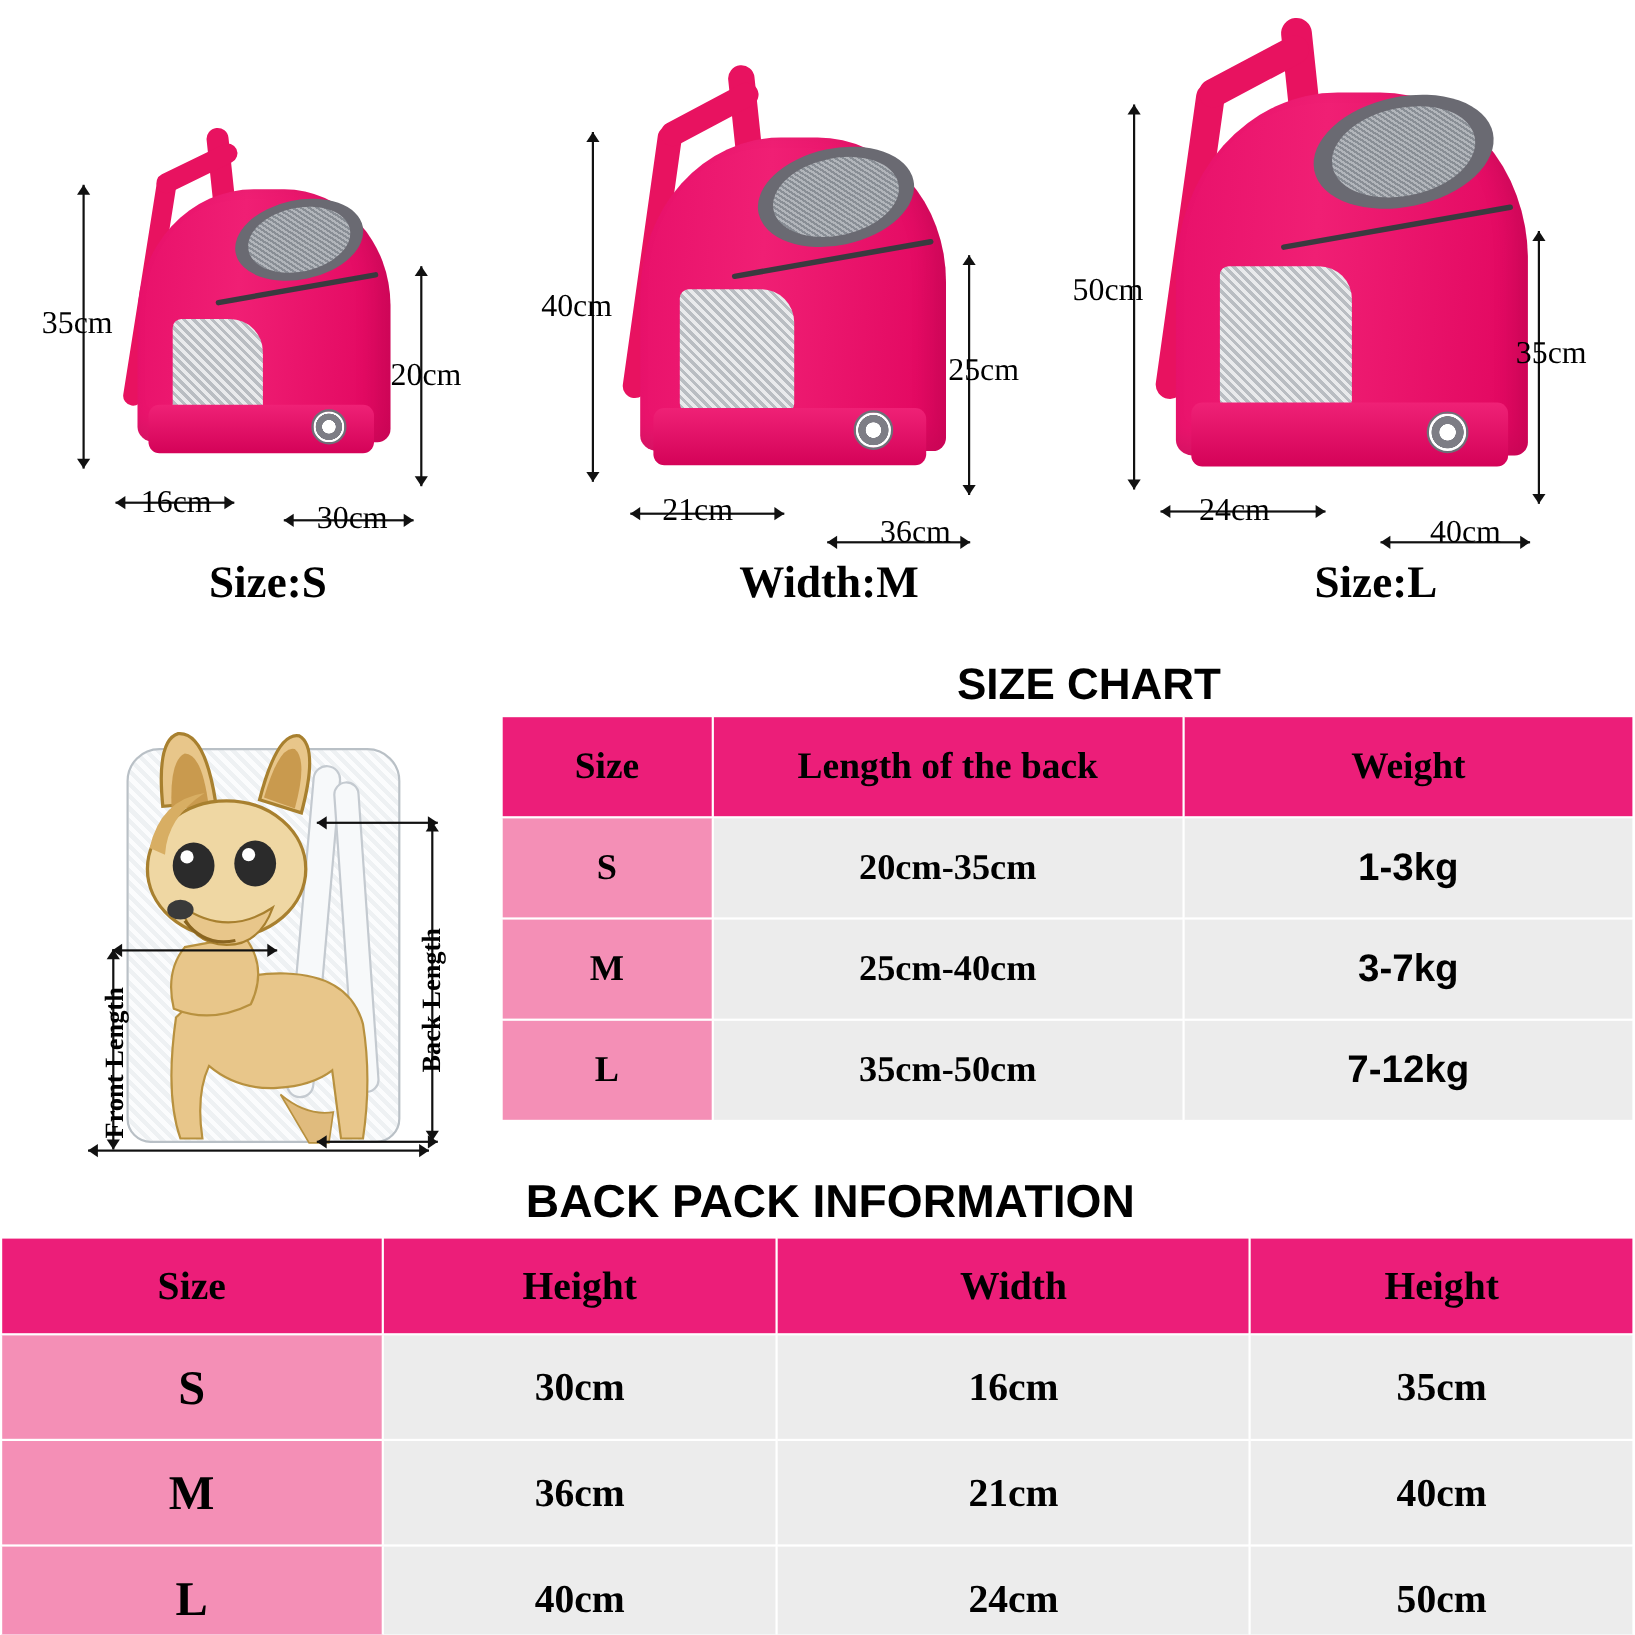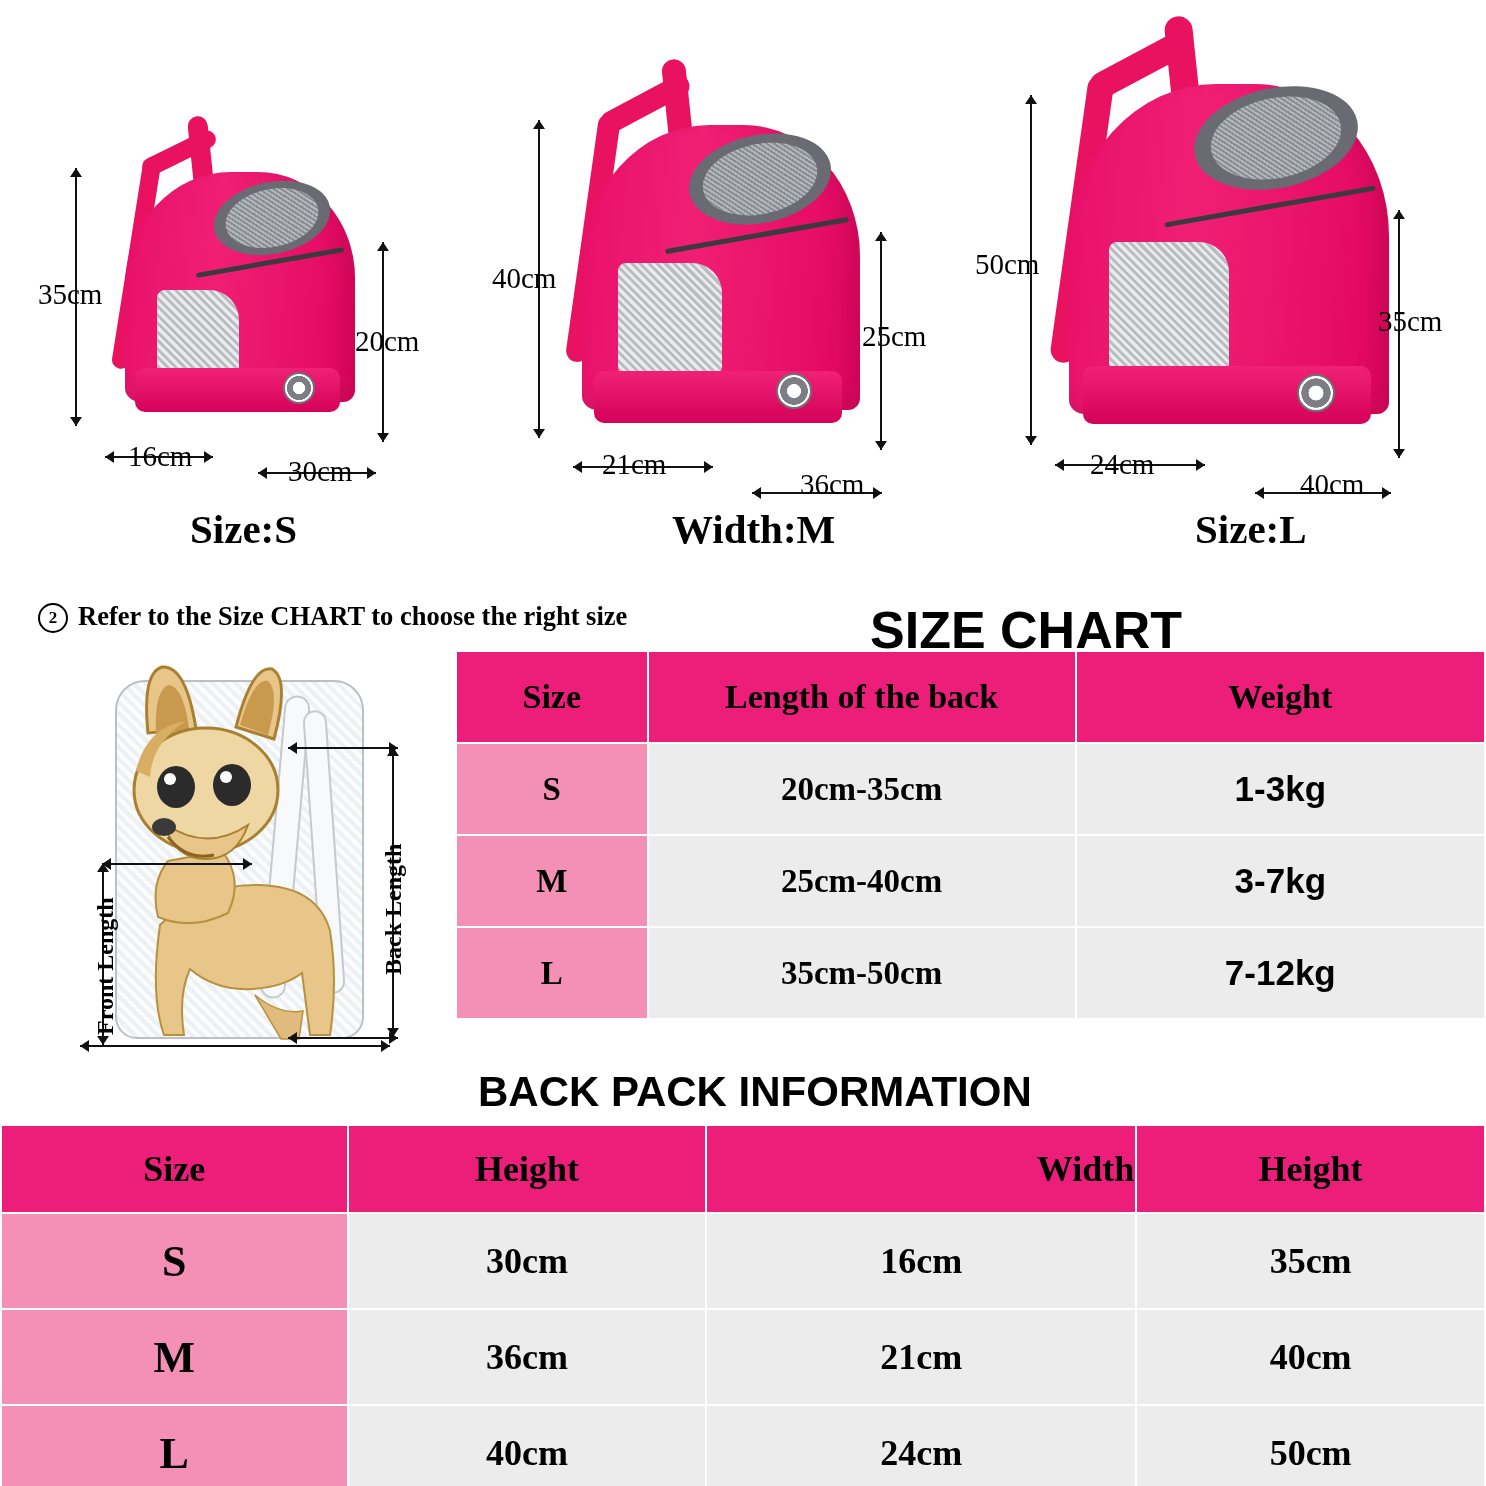--- a/index.html
+++ b/index.html
@@ -162,25 +162,22 @@
   <div class="dimv" style="left:1030px;top:95px;height:350px;"></div>
   <div class="dimlbl" style="left:975px;top:248px;">50cm</div>
   <div class="dimv" style="left:1398px;top:210px;height:248px;"></div>
   <div class="dimlbl" style="left:1378px;top:305px;">35cm</div>
   <div class="dimh" style="left:1055px;top:464px;width:150px;"></div>
   <div class="dimlbl" style="left:1090px;top:448px;">24cm</div>
   <div class="dimh" style="left:1255px;top:492px;width:136px;"></div>
   <div class="dimlbl" style="left:1300px;top:468px;">40cm</div>
   <div class="sizelbl" style="left:1195px;top:505px;">Size:L</div>
 
-  <div class="note" style="left:38px;top:601px;">
-    <span class="circnum">2</span><span>Refer to the Size CHART to choose the right size</span>
-  </div>
-
-  <div class="h-title" style="left:870px;top:600px;font-size:52px;">SIZE CHART</div>
+
+  <div class="h-title" style="left:870px;top:600px;font-size:40px;">SIZE CHART</div>
 
   <table class="t1">
     <thead>
       <tr>
         <th style="width:190px;">Size</th>
         <th style="width:430px;">Length of the back</th>
         <th style="width:411px;">Weight</th>
       </tr>
     </thead>
     <tbody>
@@ -244,21 +241,21 @@
     <div class="rotlbl" style="left:52px;top:380px;">Front Length</div>
   </div>
 
   <div class="h-title" style="left:478px;top:1068px;font-size:42px;">BACK PACK INFORMATION</div>
 
   <table class="t2">
     <thead>
       <tr>
         <th style="width:365px;">Size</th>
         <th style="width:375px;">Height</th>
-        <th style="width:452px;text-align:right;">Width</th>
+        <th style="width:452px;">Width</th>
         <th style="width:364px;">Height</th>
       </tr>
     </thead>
     <tbody>
       <tr>
         <td class="sz">S</td>
         <td class="val">30cm</td>
         <td class="val">16cm</td>
         <td class="val">35cm</td>
       </tr>

